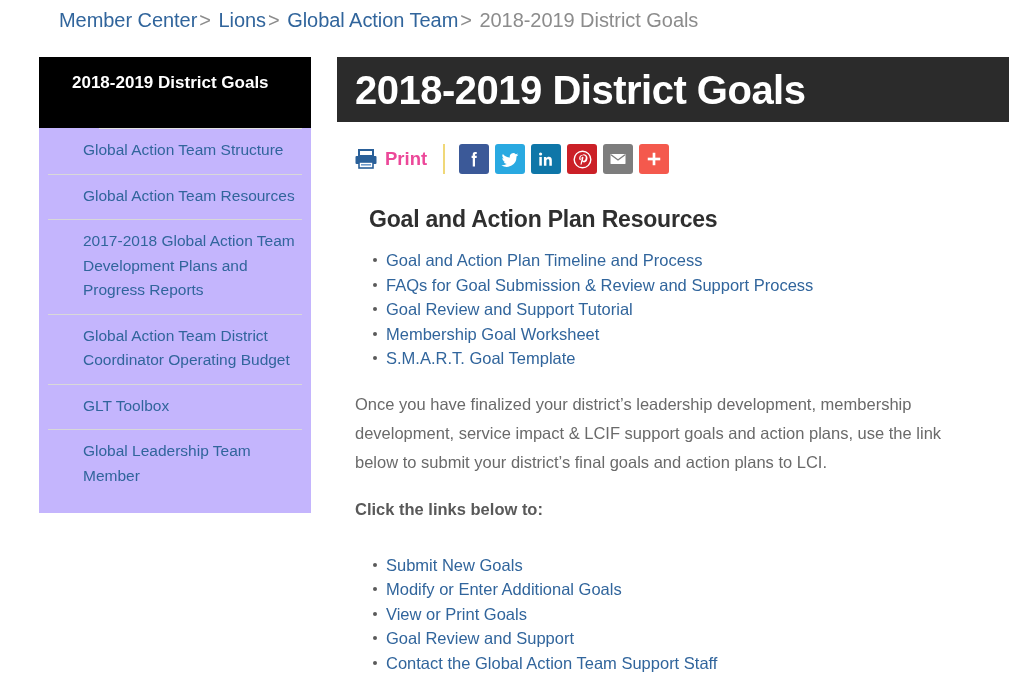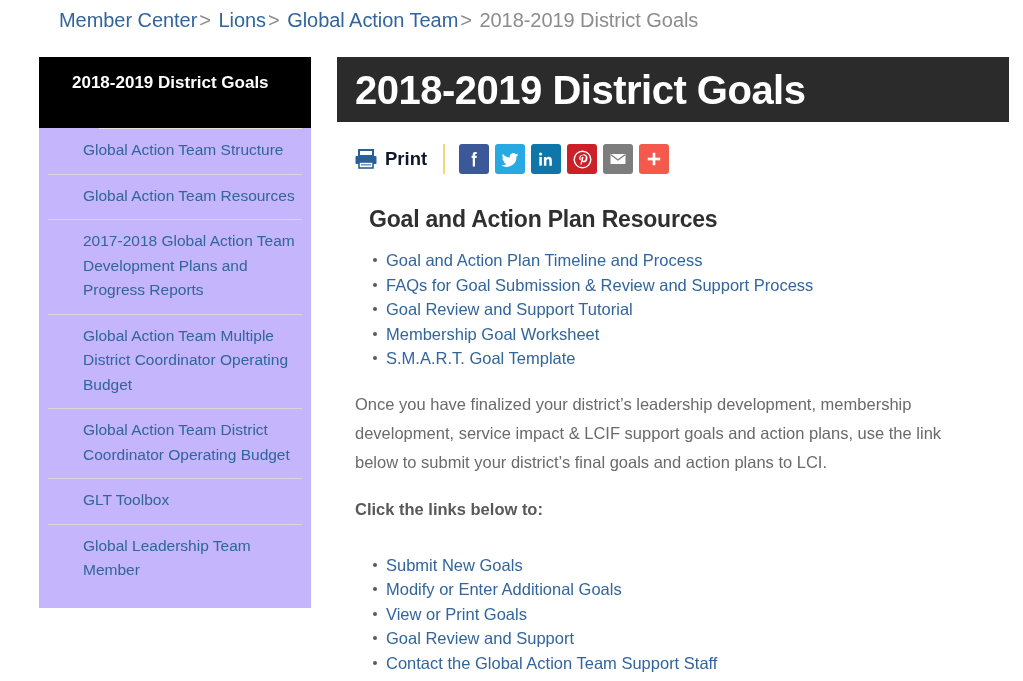--- a/index.html
+++ b/index.html
@@ -120,21 +120,21 @@
     cursor: pointer;
     text-decoration: none;
   }
   .printer-icon {
     width: 22px;
     height: 20px;
     margin-right: 8px;
     display: block;
   }
   .print-label {
-    color: #0f172a;
+    color: #ec4899;
     font-size: 18.5px;
     font-weight: bold;
   }
   .tool-divider {
     width: 2px;
     height: 30px;
     background: #f0d878;
     margin: 0 14px 0 16px;
   }
   .share-icons {
@@ -222,23 +222,20 @@
   <div class="sidebar-header">2018-2019 District Goals</div>
   <div class="sidebar-list">
     <div class="sidebar-item">
       <span>Global Action Team Structure</span>
     </div>
     <div class="sidebar-item">
       <span>Global Action Team Resources</span>
     </div>
     <div class="sidebar-item">
       <span>2017-2018 Global Action Team Development Plans and Progress Reports</span>
-    </div>
-    <div class="sidebar-item">
-      <span>Global Action Team Multiple District Coordinator Operating Budget</span>
     </div>
     <div class="sidebar-item">
       <span>Global Action Team District Coordinator Operating Budget</span>
     </div>
     <div class="sidebar-item">
       <span>GLT Toolbox</span>
     </div>
     <div class="sidebar-item">
       <span>Global Leadership Team Member</span>
     </div>

